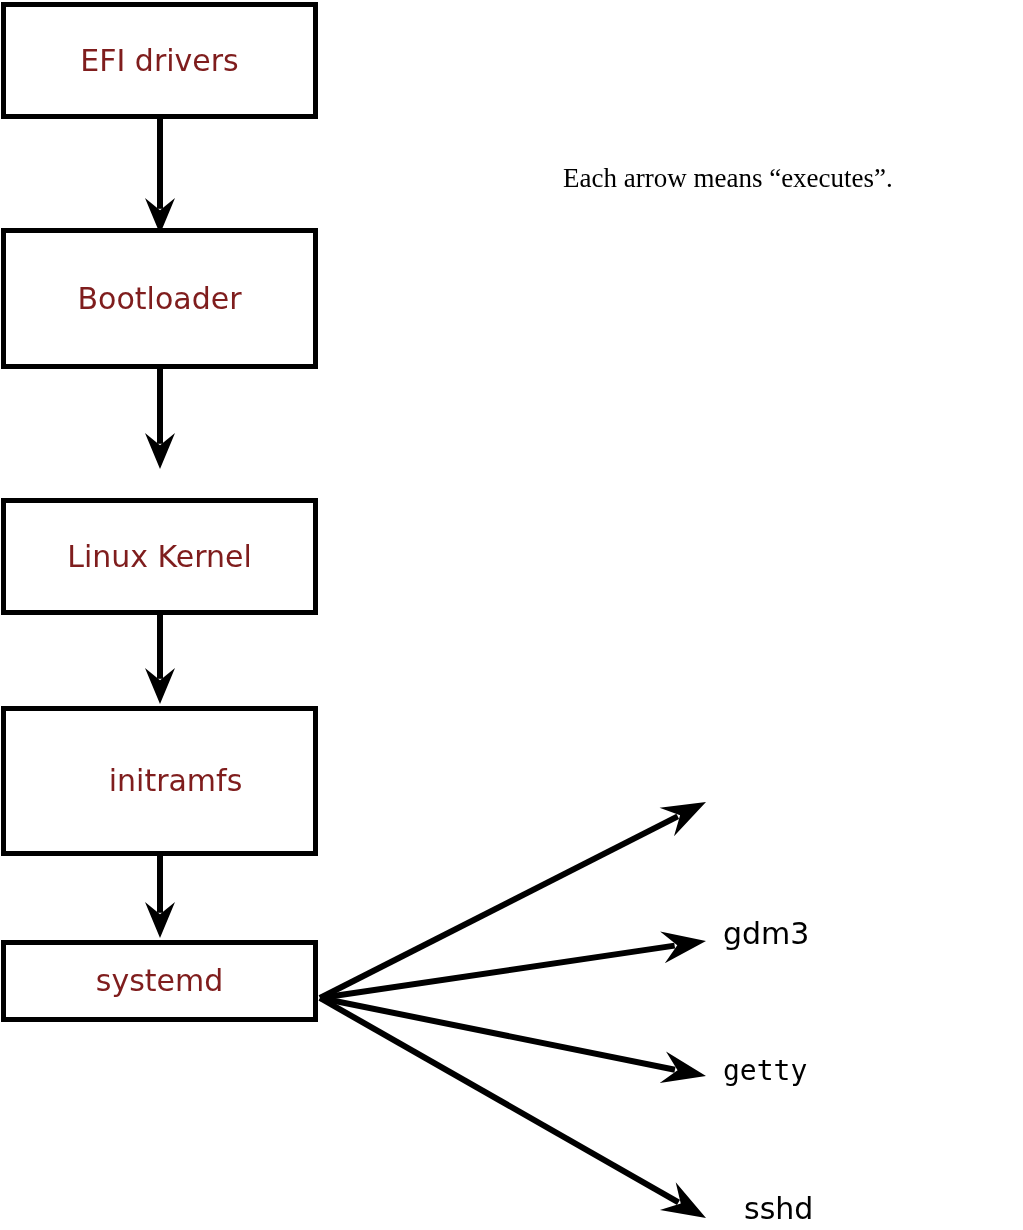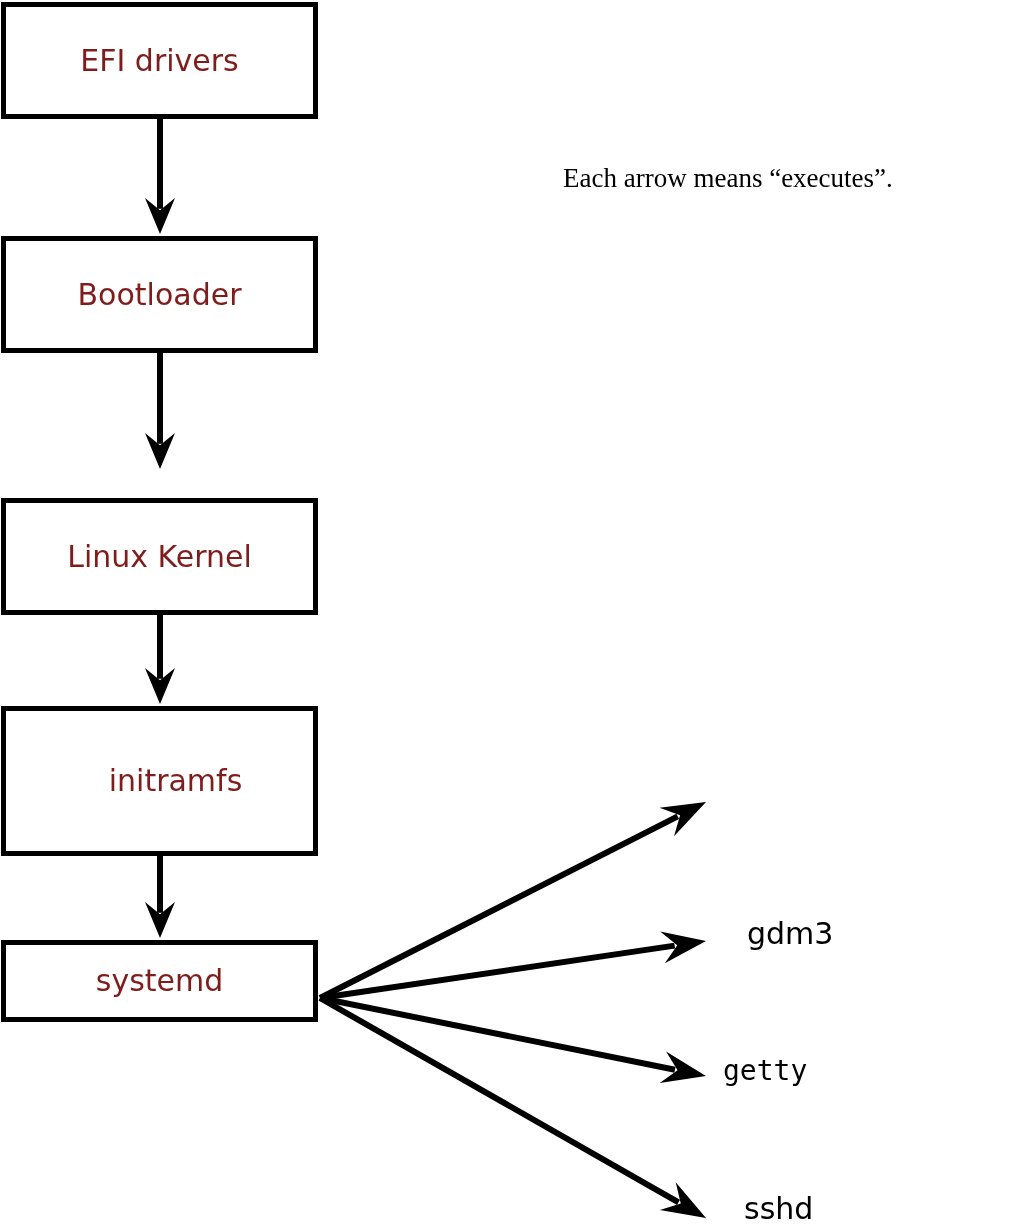--- a/index.html
+++ b/index.html
@@ -88,38 +88,38 @@
         <polygon points="706.00,1076.00 659.70,1082.97 677.54,1070.25 666.04,1051.60" fill="#000000"></polygon>
         <line x1="320" y1="998" x2="678.48" y2="1202.31" stroke="#000000" stroke-width="6"></line>
         <polygon points="706.00,1218.00 659.85,1210.11 680.77,1203.62 675.70,1182.31" fill="#000000"></polygon>
       </g>
   </svg>
 
   <div class="node-box" style="left:1px; top:2px; width:317px; height:117px;">
     <span class="node-label">EFI drivers</span>
   </div>
 
-  <div class="node-box" style="left:1px; top:236px; width:317px; height:117px;">
+  <div class="node-box" style="left:1px; top:228px; width:317px; height:141px;">
     <span class="node-label">Bootloader</span>
   </div>
 
   <div class="node-box" style="left:1px; top:498px; width:317px; height:117px;">
     <span class="node-label">Linux Kernel</span>
   </div>
 
   <div class="node-box" style="left:1px; top:706px; width:317px; height:150px;padding-left:32px;">
     <span class="node-label">initramfs</span>
   </div>
 
   <div class="node-box" style="left:1px; top:940px; width:317px; height:82px;">
     <span class="node-label">systemd</span>
   </div>
 
   <div class="caption" style="left:563px; top:165px;">Each arrow means “executes”.</div>
 
 
-  <div class="leaf-label sans" style="left:723px; top:919px;margin-left:24px;">gdm3</div>
+  <div class="leaf-label sans" style="left:723px; top:919px;">gdm3</div>
 
   <div class="leaf-label" style="left:723px; top:1057px;">getty</div>
 
   <div class="leaf-label sans" style="left:744px; top:1194px;">sshd</div>
 
 </div>
 
 </body></html>

